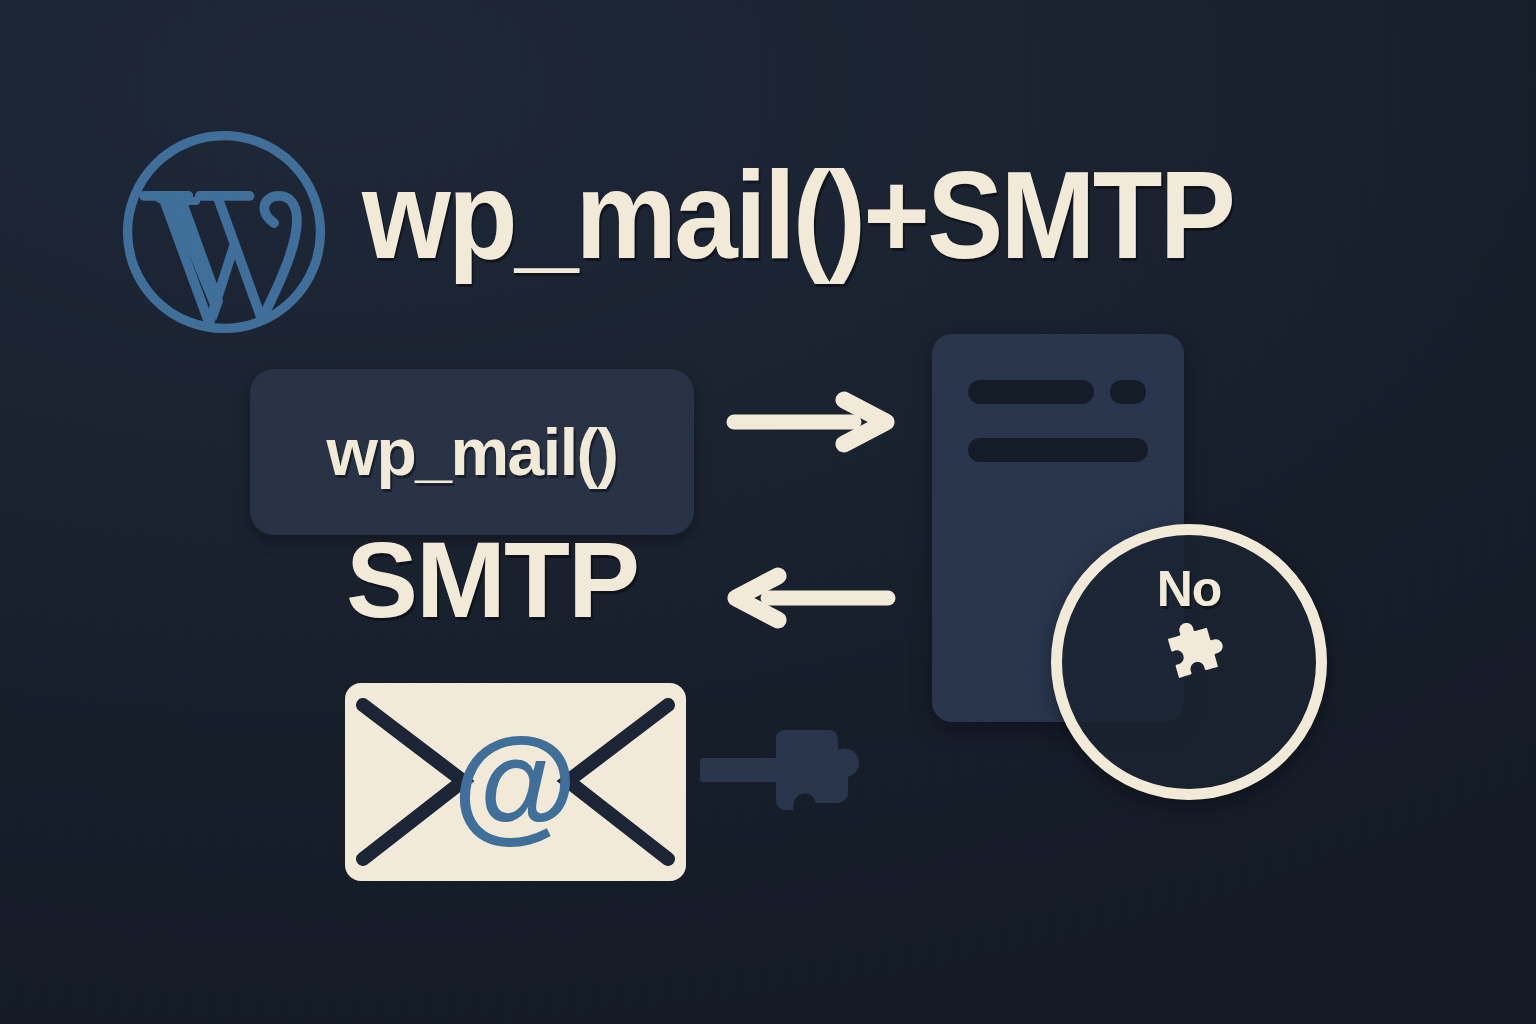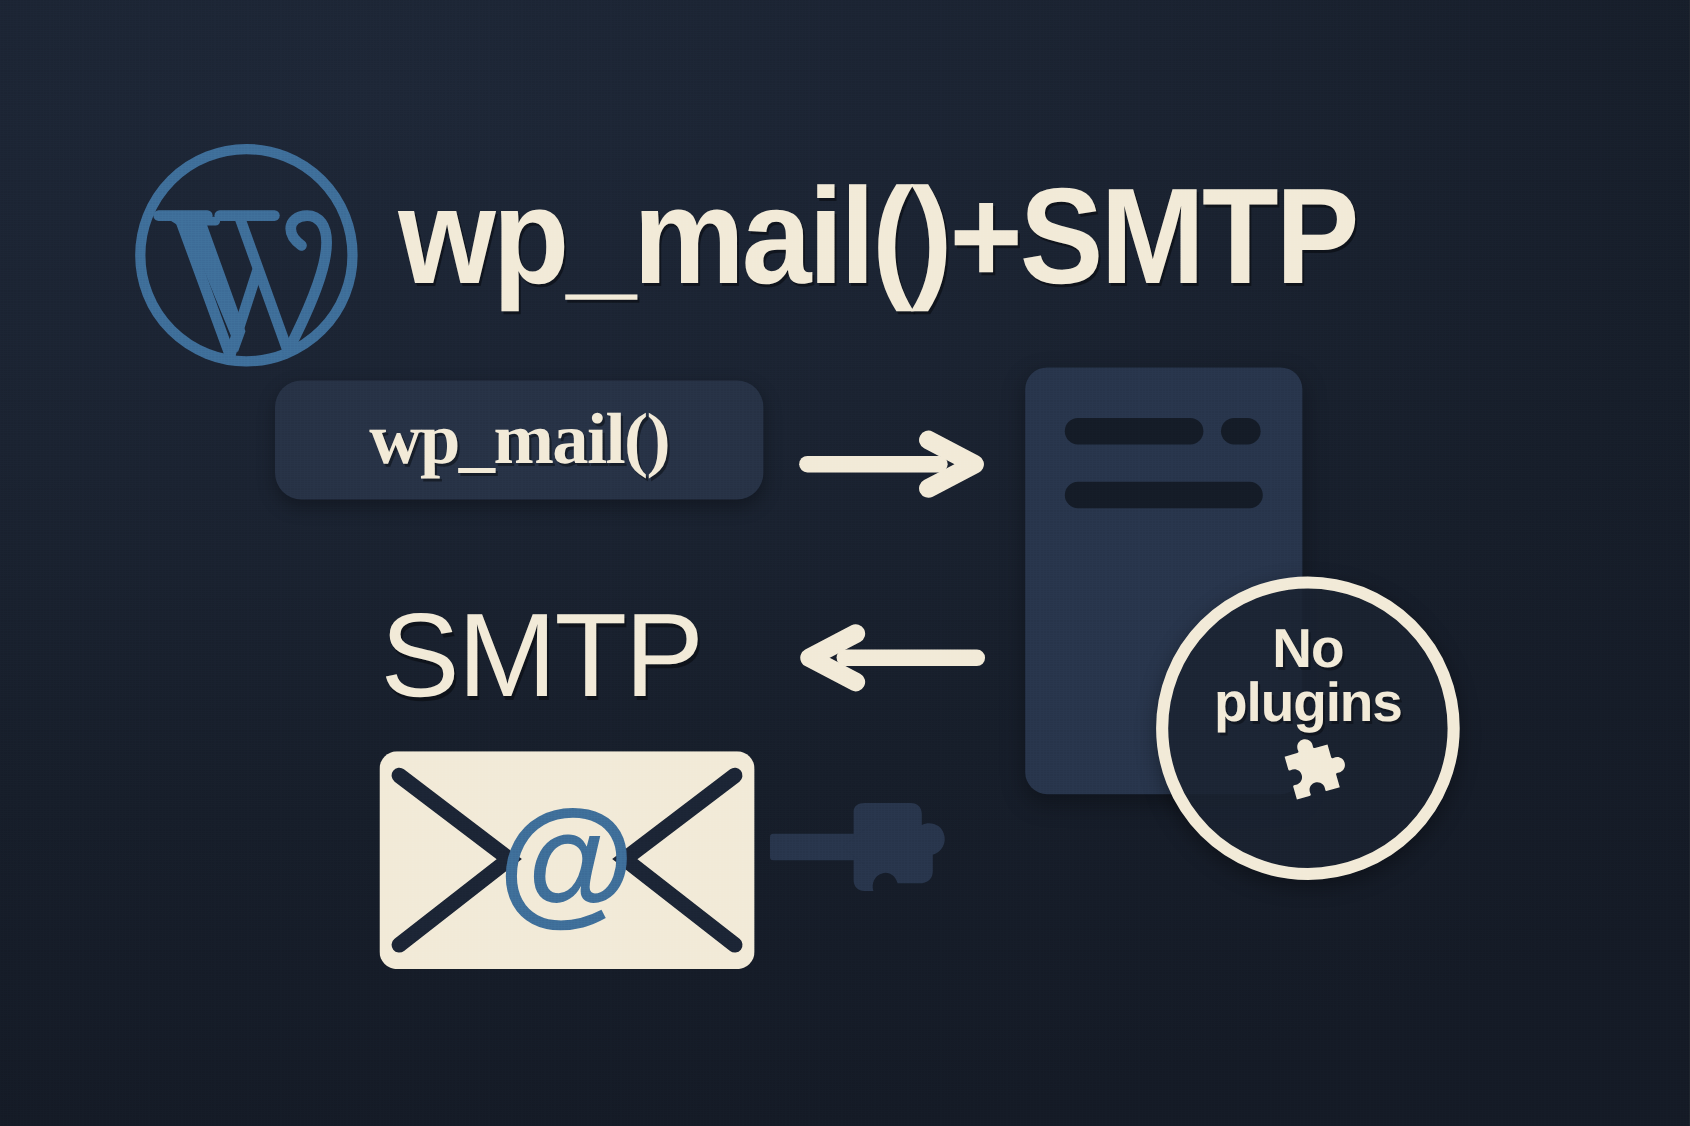--- a/index.html
+++ b/index.html
@@ -53,52 +53,51 @@
     font-weight: 700;
     letter-spacing: -3px;
     transform: scaleX(.92);
     transform-origin: left center;
     text-shadow: 2px 3px 0 rgba(0,0,0,.42);
   }
 
   
   #code-chip {
     left: 250px;
-    top: 346px;
+    top: 369px;
     width: 444px;
-    height: 108px;
+    height: 166px;
     background: #263144;
     border-radius: 24px;
     display: flex;
     align-items: center;
     justify-content: center;
     box-shadow: 0 6px 16px rgba(0,0,0,.30);
-    font-family: Liberation Serif, serif;
   }
   #code-chip .chip-text {
     color: #f2ead7;
     font-size: 66px;
     font-weight: 700;
     letter-spacing: -1.5px;
     text-shadow: 2px 3px 0 rgba(0,0,0,.40);
   }
 
   
   .flow-arrow { display: block; }
   #arrow-right { left: 726px; top: 390px; width: 180px; height: 64px; }
   #arrow-left  { left: 716px; top: 566px; width: 180px; height: 64px; }
   #arrow-ghost { left: 700px; top: 722px; width: 182px; height: 96px; }
 
   
   #smtp-word {
     left: 346px;
-    top: 542px;
+    top: 526px;
     color: #f2ead7;
     font-size: 108px;
-    font-weight: 400;
+    font-weight: 700;
     letter-spacing: -2px;
     line-height: 1;
     text-shadow: 2px 3px 0 rgba(0,0,0,.40);
   }
 
   
   #envelope {
     left: 345px;
     top: 683px;
     width: 341px;
@@ -243,21 +242,20 @@
       <div class="doc-bar bar-long"></div>
       <div class="doc-bar bar-short"></div>
     </div>
     <div class="doc-row" id="doc-row-2">
       <div class="doc-bar bar-full"></div>
     </div>
   </div>
 
   <div class="abs" id="badge">
     <div class="badge-line">No</div>
-    <div class="badge-line">plugins</div>
     <div class="puzzle-wrap">
       <svg viewBox="0 0 100 100" aria-hidden="true">
         <g transform="rotate(-16 50 50)">
           <path fill="#f2ead7" d="M30 16 h16 a2 2 0 0 0 2-2.4 c-1.2-6.4 3.4-11.6 9.4-11.6 c6 0 10.6 5.2 9.4 11.6
                    a2 2 0 0 0 2 2.4 h16 v16 a2 2 0 0 0 2.4 2 c6.4-1.2 11.6 3.4 11.6 9.4 c0 6-5.2 10.6-11.6 9.4
                    a2 2 0 0 0-2.4 2 v16 h-16 a2 2 0 0 1-2-2.4 c1.2-6.4-3.4-11.6-9.4-11.6 c-6 0-10.6 5.2-9.4 11.6
                    a2 2 0 0 1-2 2.4 h-16 v-16 a2 2 0 0 1 2.4-2 c6.4 1.2 11.6-3.4 11.6-9.4 c0-6-5.2-10.6-11.6-9.4
                    a2 2 0 0 1-2.4-2 z"></path>
         </g>
       </svg>

